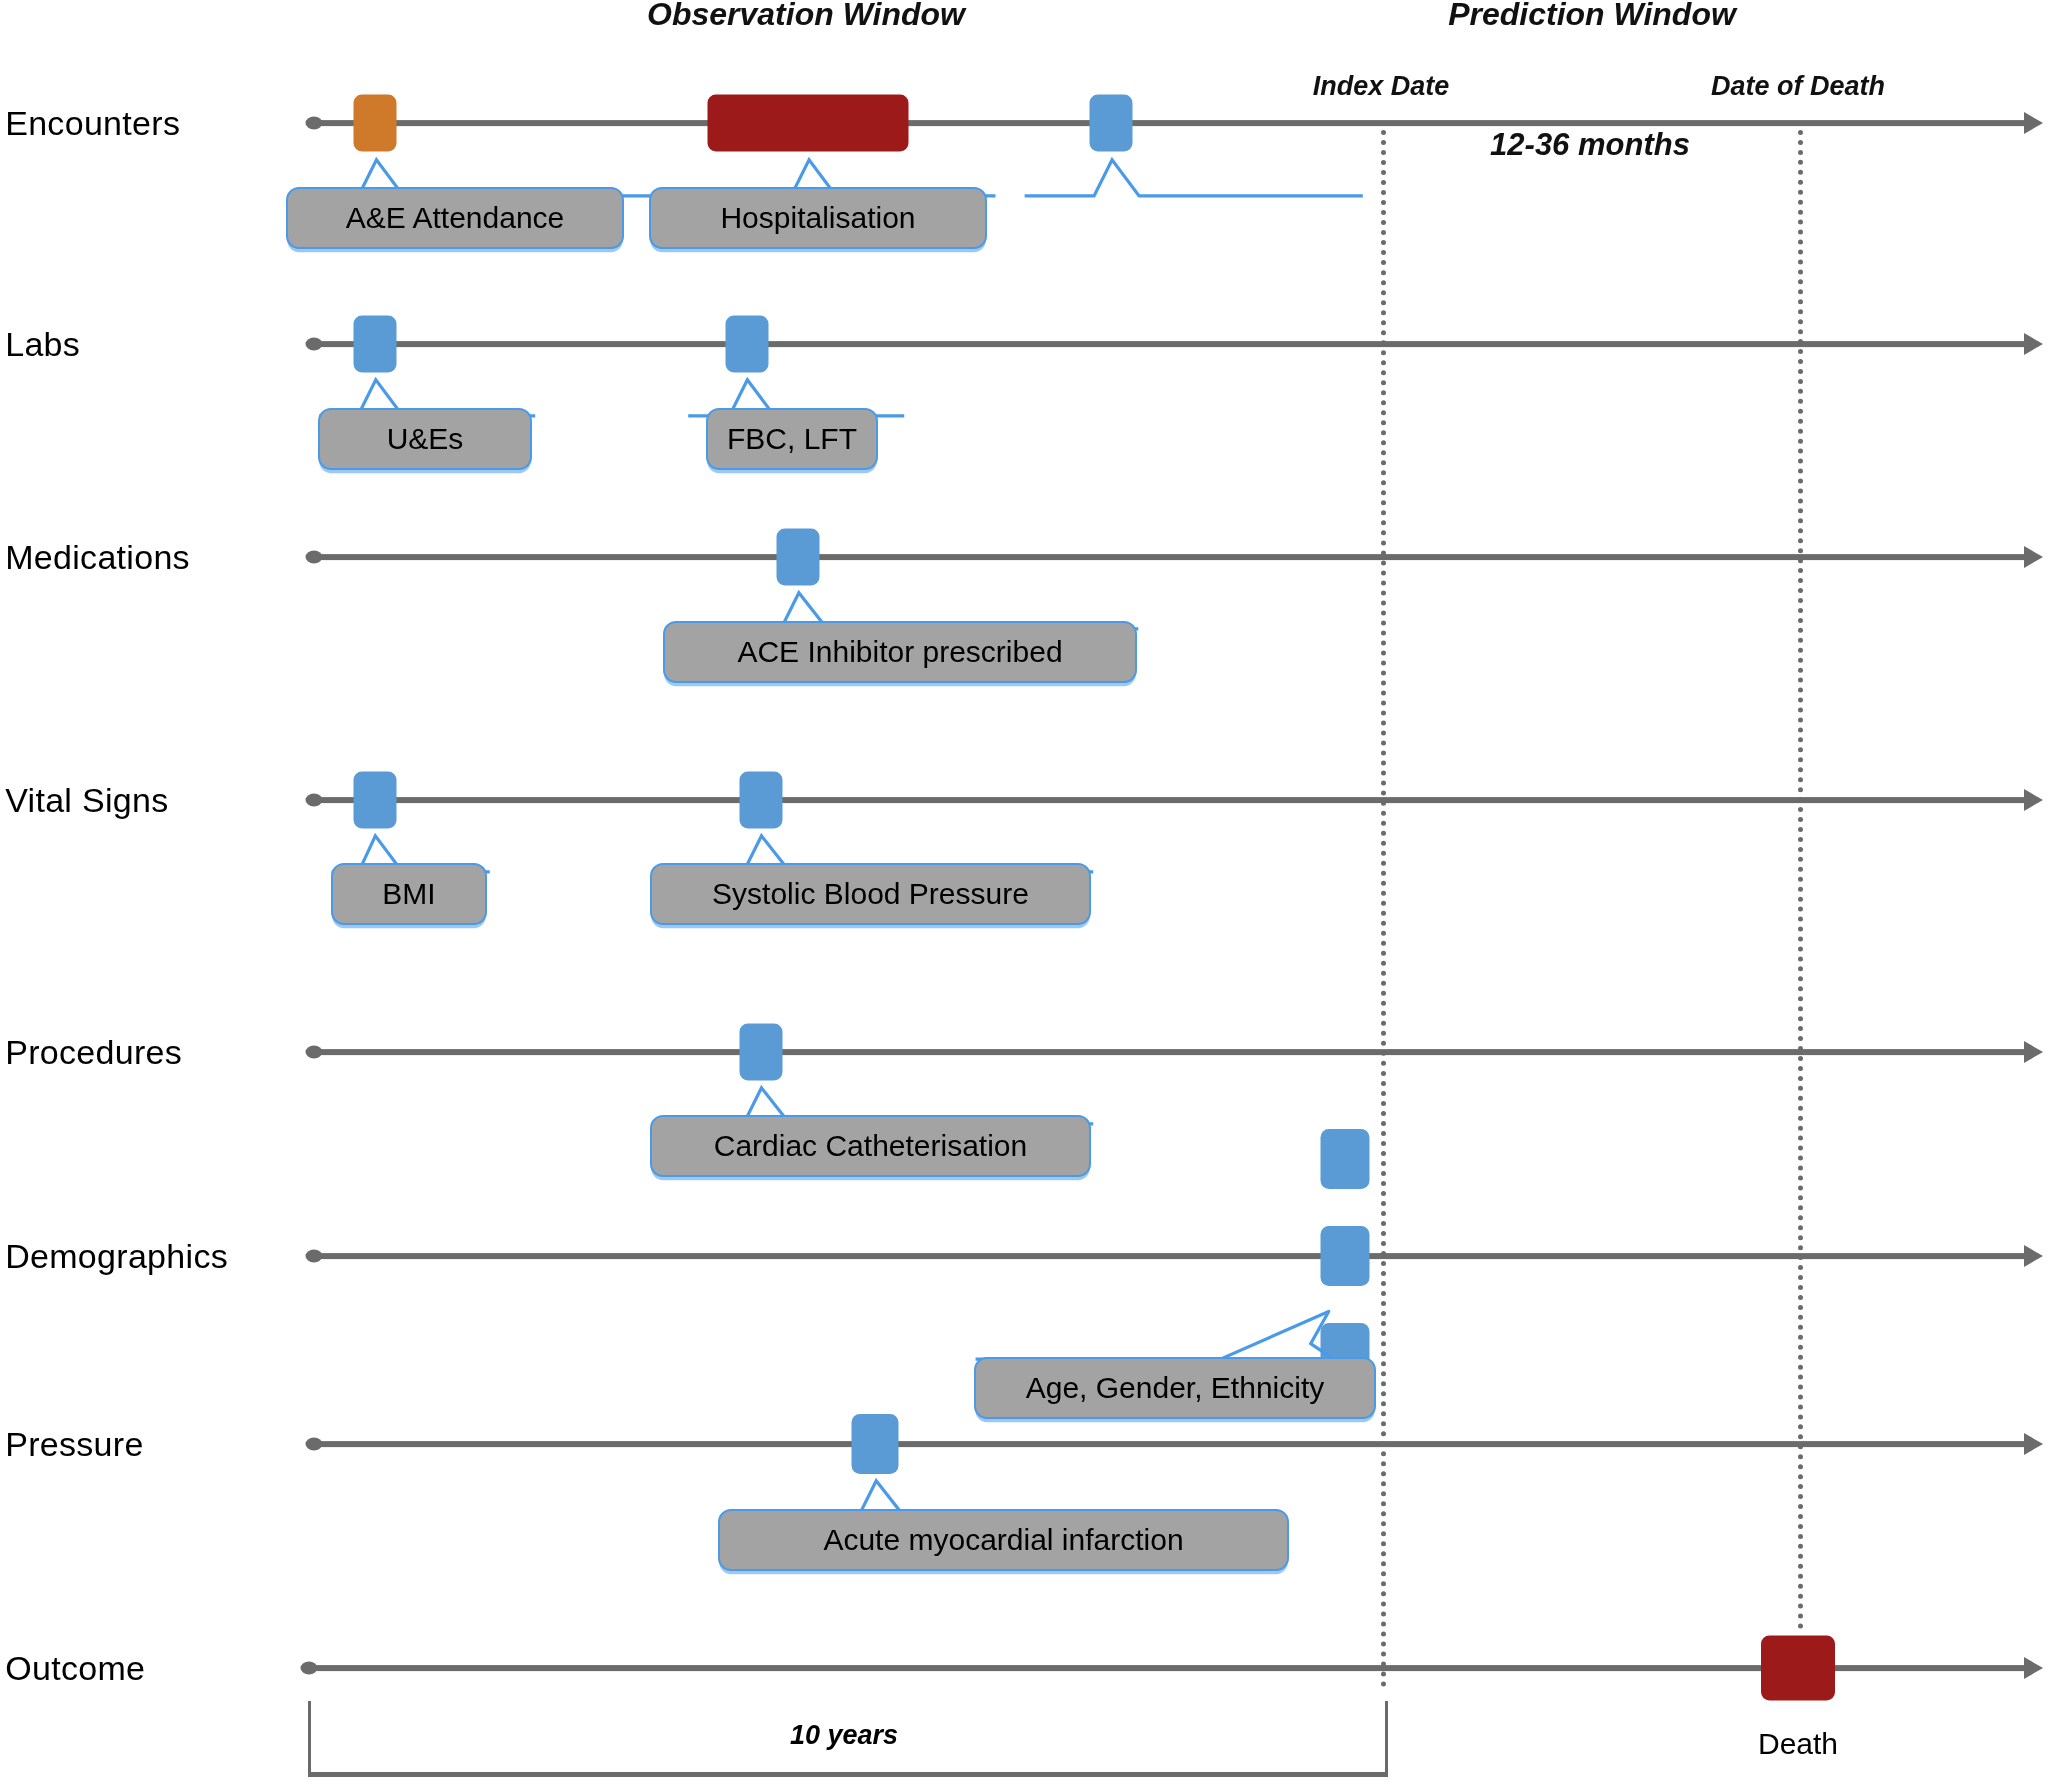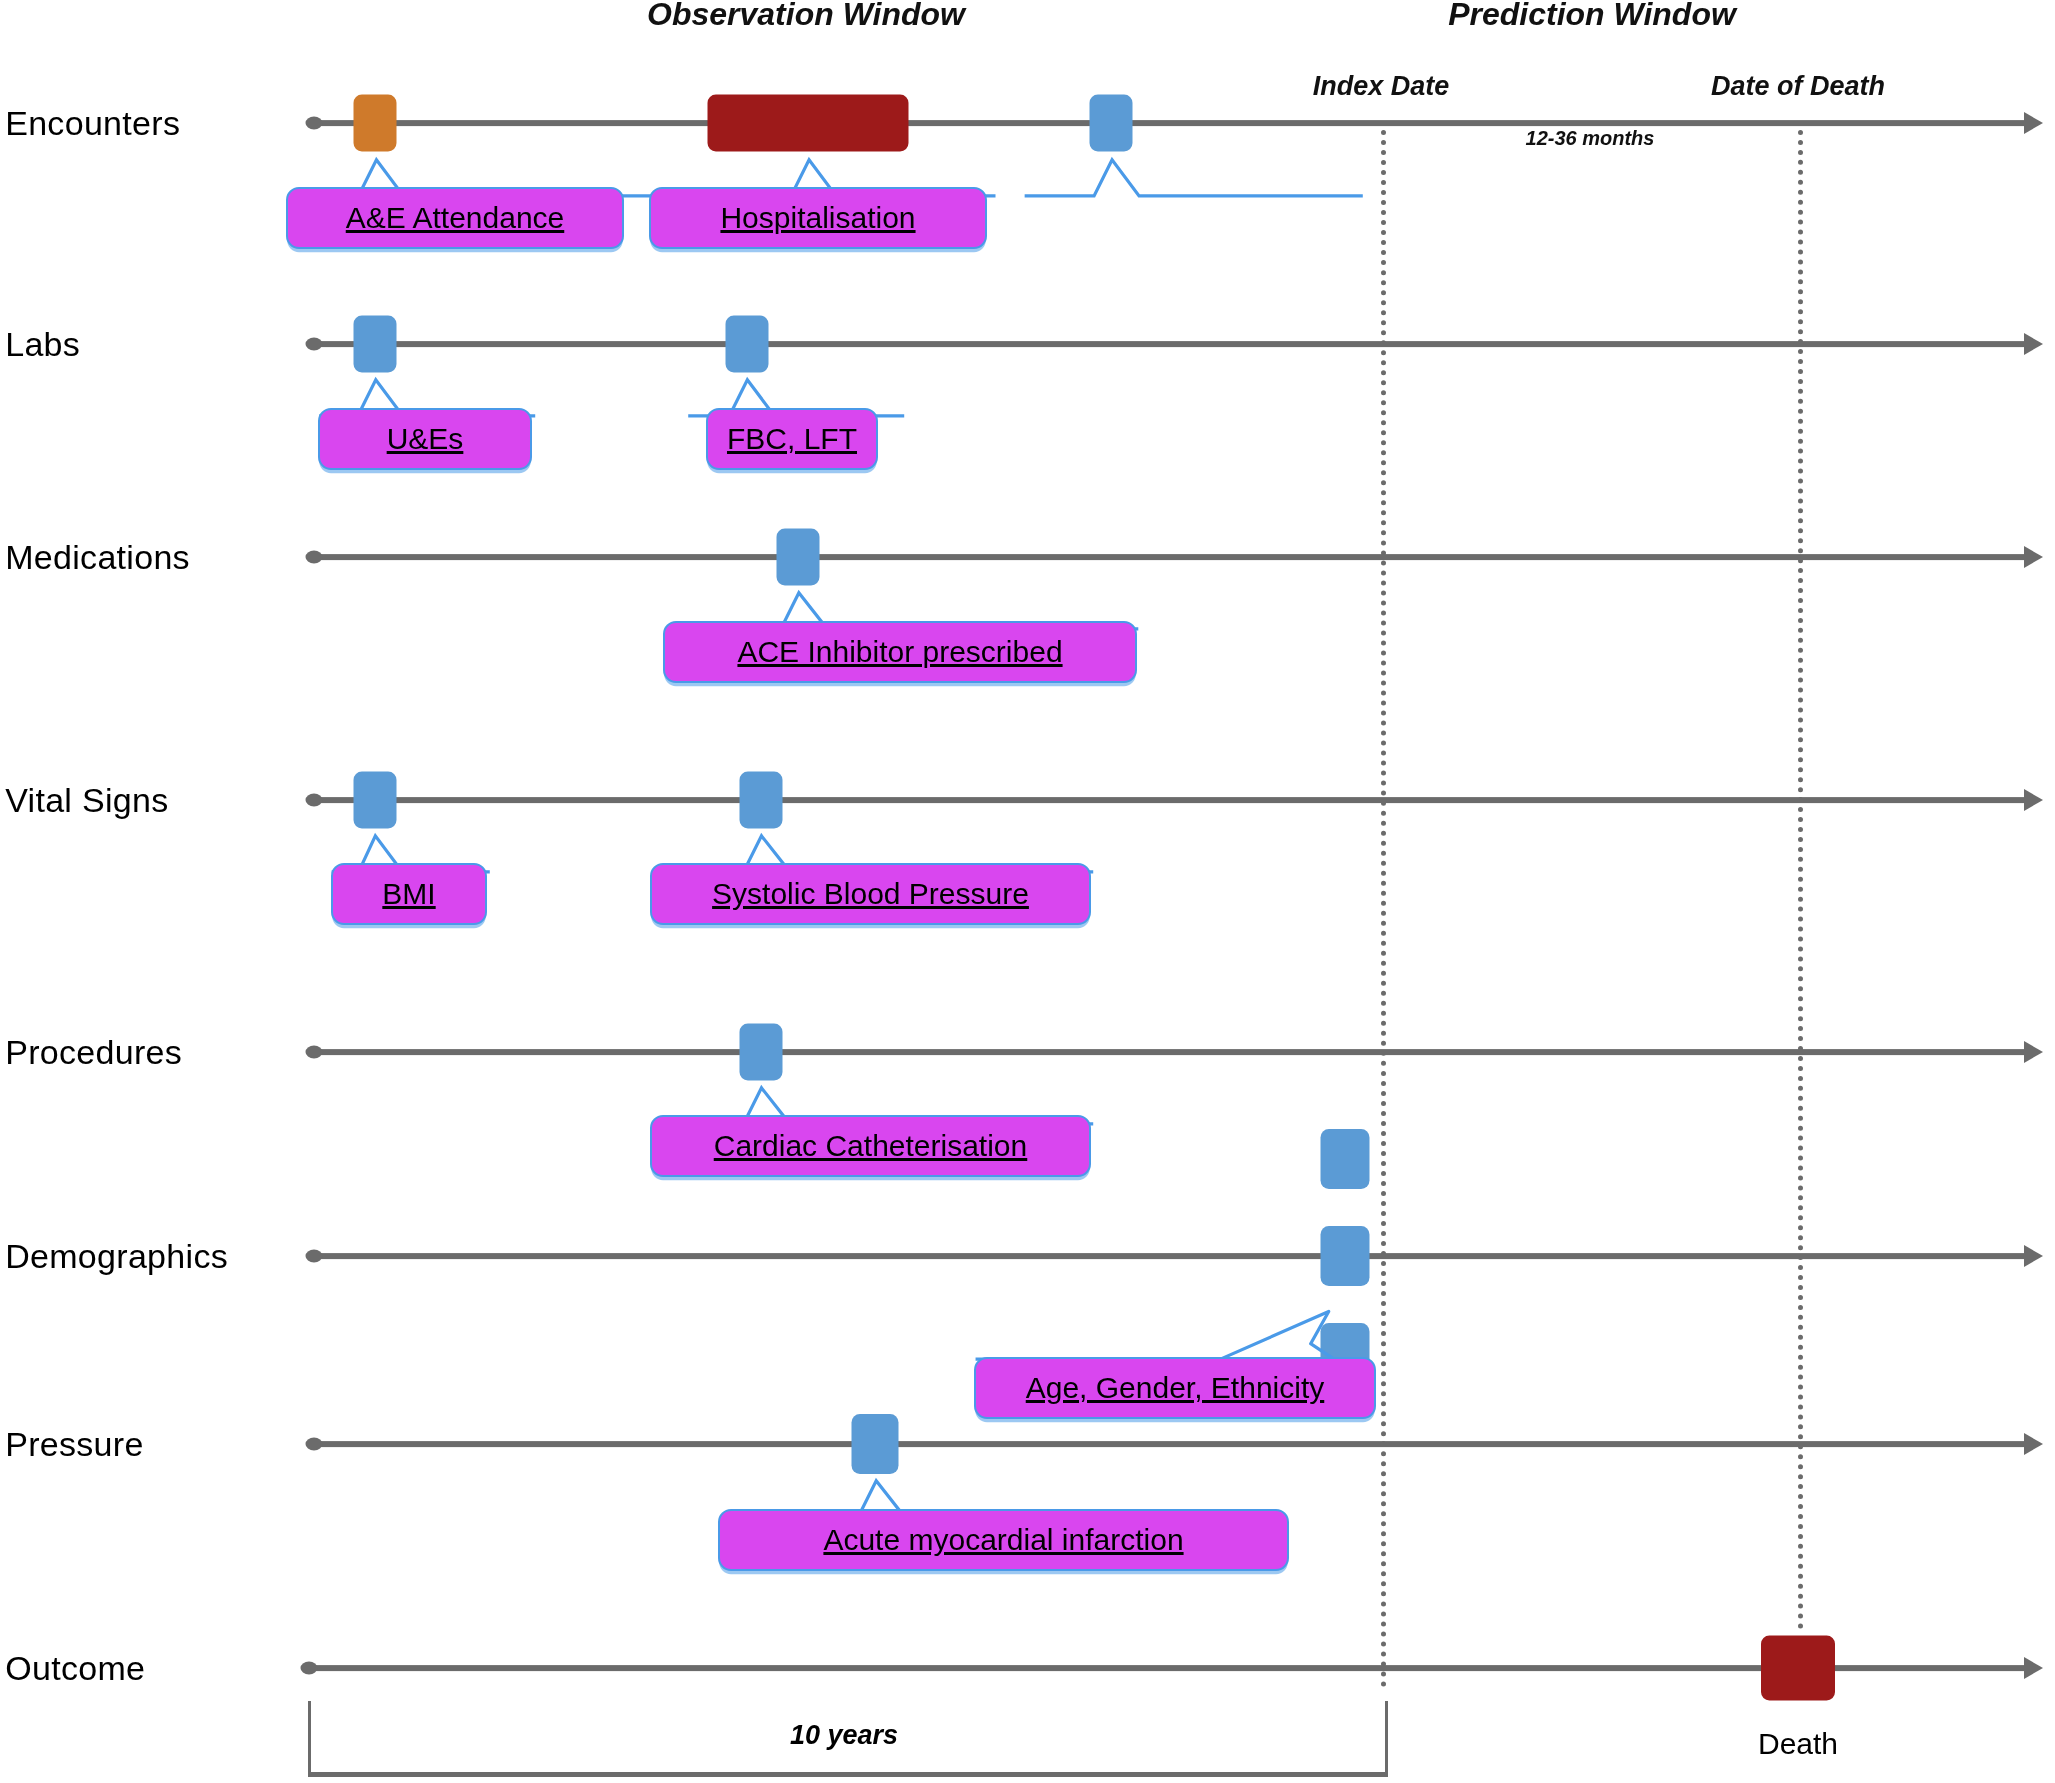--- a/index.html
+++ b/index.html
@@ -27,21 +27,21 @@
     font-weight:bold;
     font-size:27px;
     color:#111111;
     white-space:nowrap;
     transform:translateX(-50%);
   }
   .span-label{
     position:absolute;
     font-style:italic;
     font-weight:bold;
-    font-size:20px;
+    font-size:31px;
     color:#111111;
     white-space:nowrap;
     transform:translateX(-50%);
   }
   
   .row-label{
     position:absolute;
     font-size:34px;
     color:#000000;
     white-space:nowrap;
@@ -78,30 +78,29 @@
   }
   .marker.blue{background:#5b9bd5;}
   .marker.orange{background:#cf7a2b;}
   .marker.darkred{background:#9d1a1a;}
   
   .callout{
     position:absolute;
     box-sizing:border-box;
     border:2.6px solid #4a9ae8;
     border-radius:13px;
-    background:#d946ef;
+    background:#a3a3a3;
     color:#000000;
     font-size:30px;
     display:flex;
     align-items:center;
     justify-content:center;
     white-space:nowrap;
     padding:0 17px;
     box-shadow:0 4.5px 0 -1.3px rgba(74,154,232,.55);
-    text-decoration:underline;
   }
   .callout-tail{
     position:absolute;
     overflow:visible;
     pointer-events:none;
   }
   
   .vline{
     position:absolute;
     width:0;

